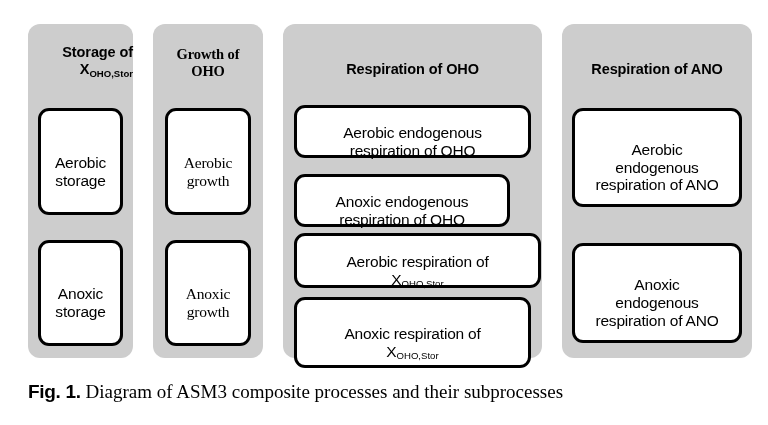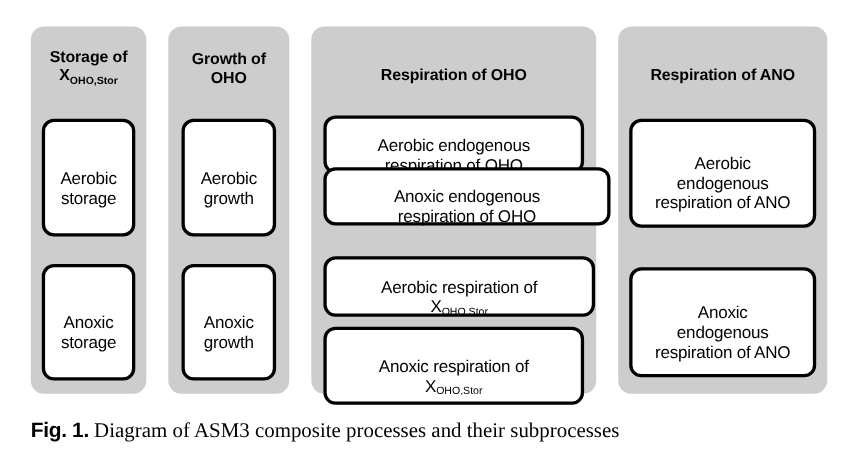--- a/index.html
+++ b/index.html
@@ -57,38 +57,38 @@
     font-size: 0.62em;
     vertical-align: baseline;
     position: relative;
     bottom: -0.28em;
     letter-spacing: 0;
   }
   .title-sub sub { font-size: 0.66em; }
 
   
   #panel-storage   { left: 28px;  top: 24px;  width: 105px; height: 334px; }
-  #panel-growth    { left: 153px; top: 24px;  width: 110px; height: 334px; }
+  #panel-growth    { left: 153px; top: 24px;  width: 110px; height: 334px; font-family: Liberation Serif, serif; }
   #panel-resp-oho  { left: 283px; top: 24px;  width: 259px; height: 334px; }
   #panel-resp-ano  { left: 562px; top: 24px;  width: 190px; height: 334px; padding-left: 21px; }
 
-  #title-storage  { top: 20px; }
+  #title-storage  { top: 20px; text-align: right; }
   #title-growth   { top: 22px; }
   #title-resp-oho { top: 37px; }
   #title-resp-ano { top: 37px; }
 
   
   #box-aerobic-storage { left: 10px; top: 84px;  width: 85px;  height: 107px; }
   #box-anoxic-storage  { left: 10px; top: 216px; width: 85px;  height: 106px; }
   
   #box-aerobic-growth  { left: 12px; top: 84px;  width: 86px;  height: 107px; }
   #box-anoxic-growth   { left: 12px; top: 216px; width: 86px;  height: 106px; }
   
   #box-aer-endo-oho    { left: 11px; top: 81px;  width: 237px; height: 53px; }
-  #box-anx-endo-oho    { left: 11px; top: 128px; width: 261px; height: 53px; }
+  #box-anx-endo-oho    { left: 11px; top: 150px; width: 216px; height: 53px; }
   #box-aer-resp-stor   { left: 11px; top: 209px; width: 247px; height: 55px; }
   #box-anx-resp-stor   { left: 11px; top: 273px; width: 237px; height: 71px; }
   
   #box-aer-endo-ano    { left: 10px; top: 84px;  width: 170px; height: 99px; }
   #box-anx-endo-ano    { left: 10px; top: 219px; width: 170px; height: 100px; }
 
   #caption {
     position: absolute;
     left: 28px;
     top: 381px;

